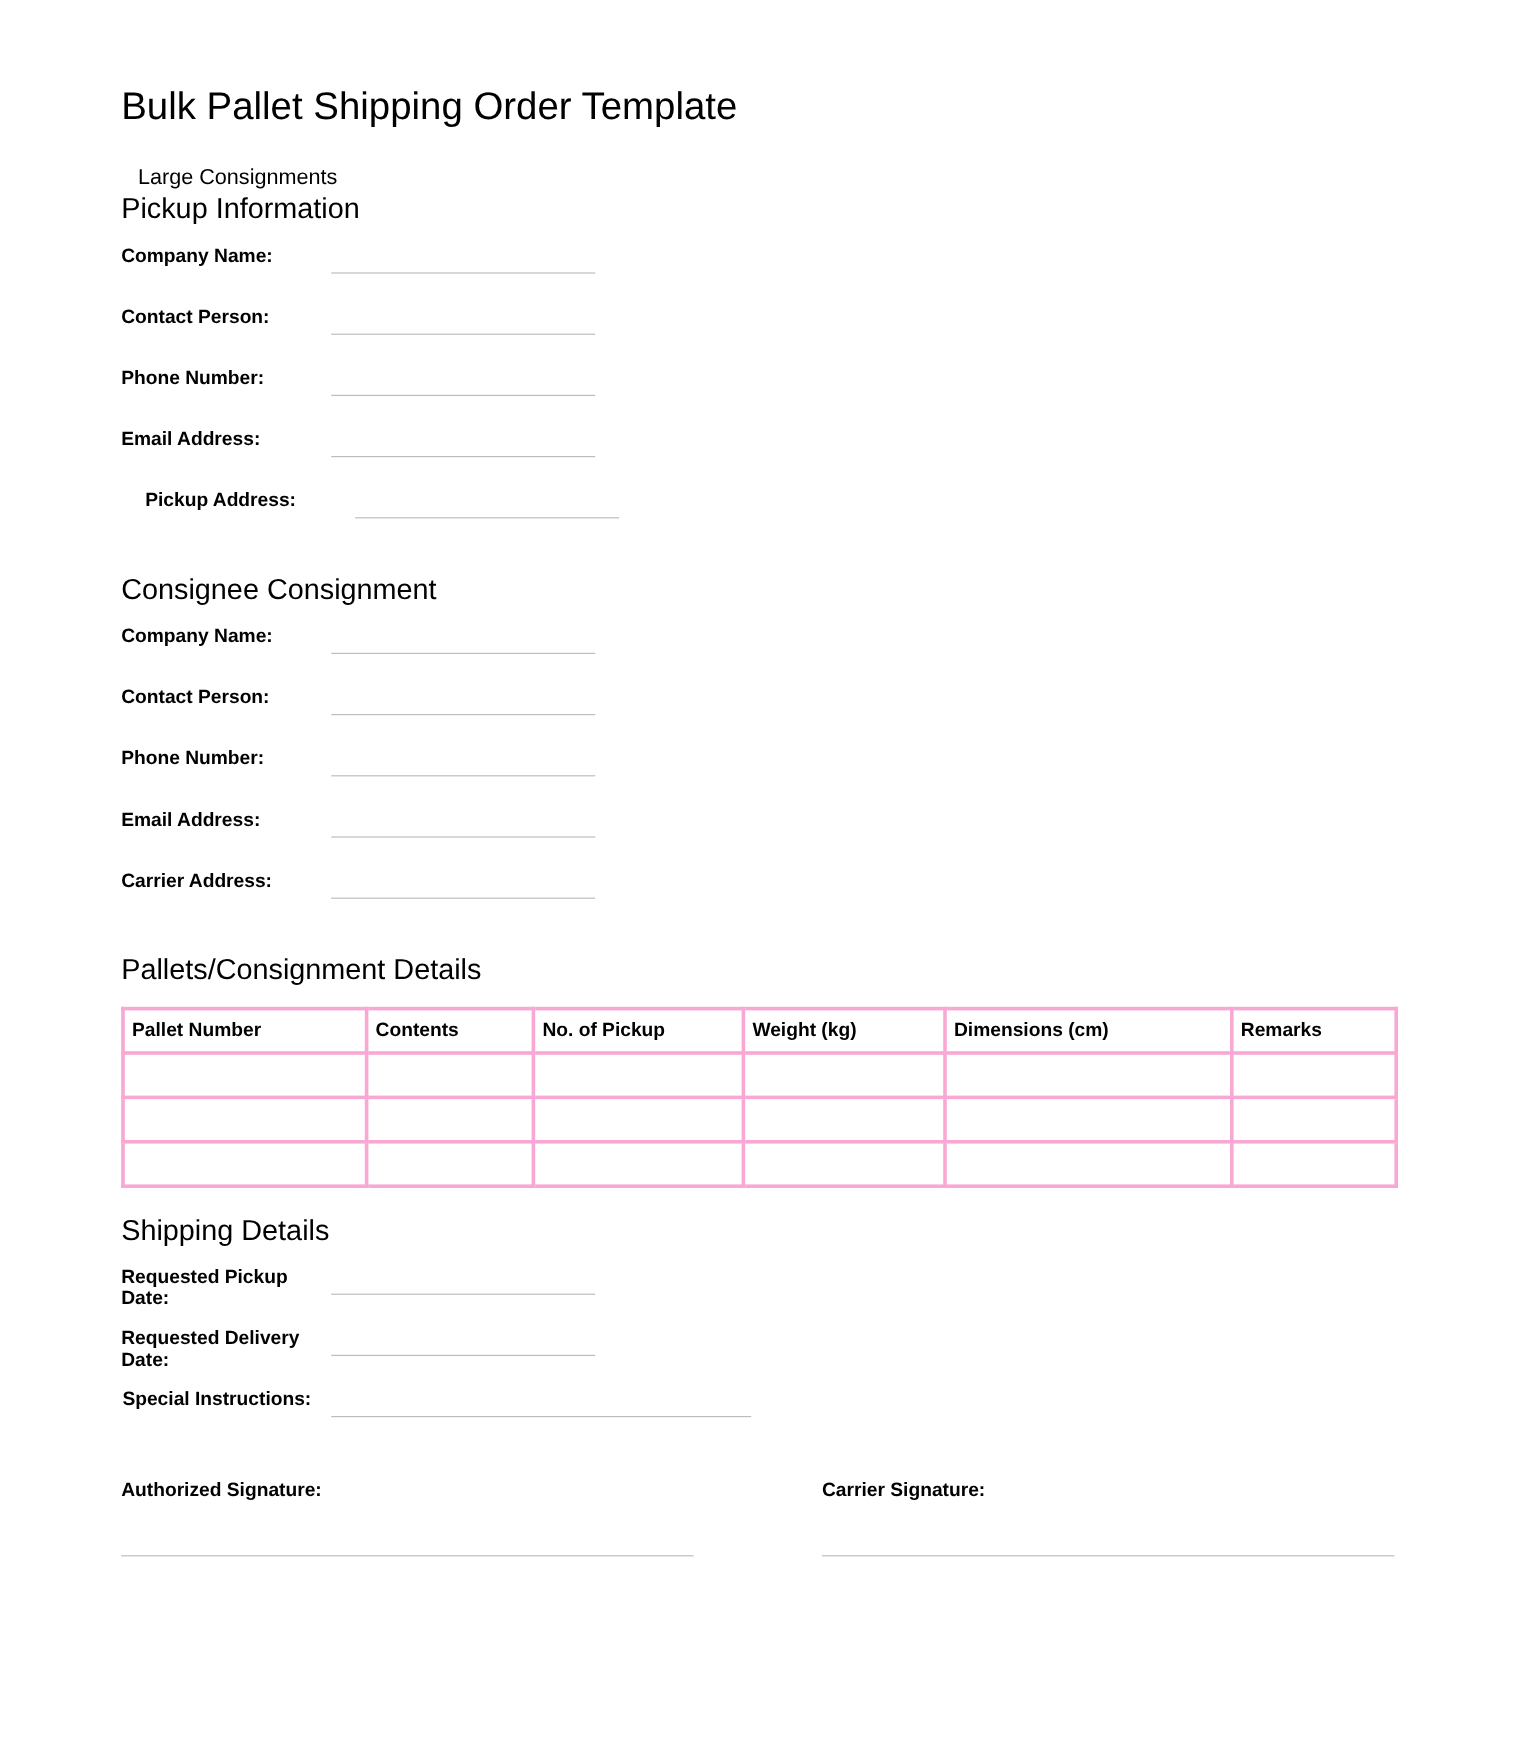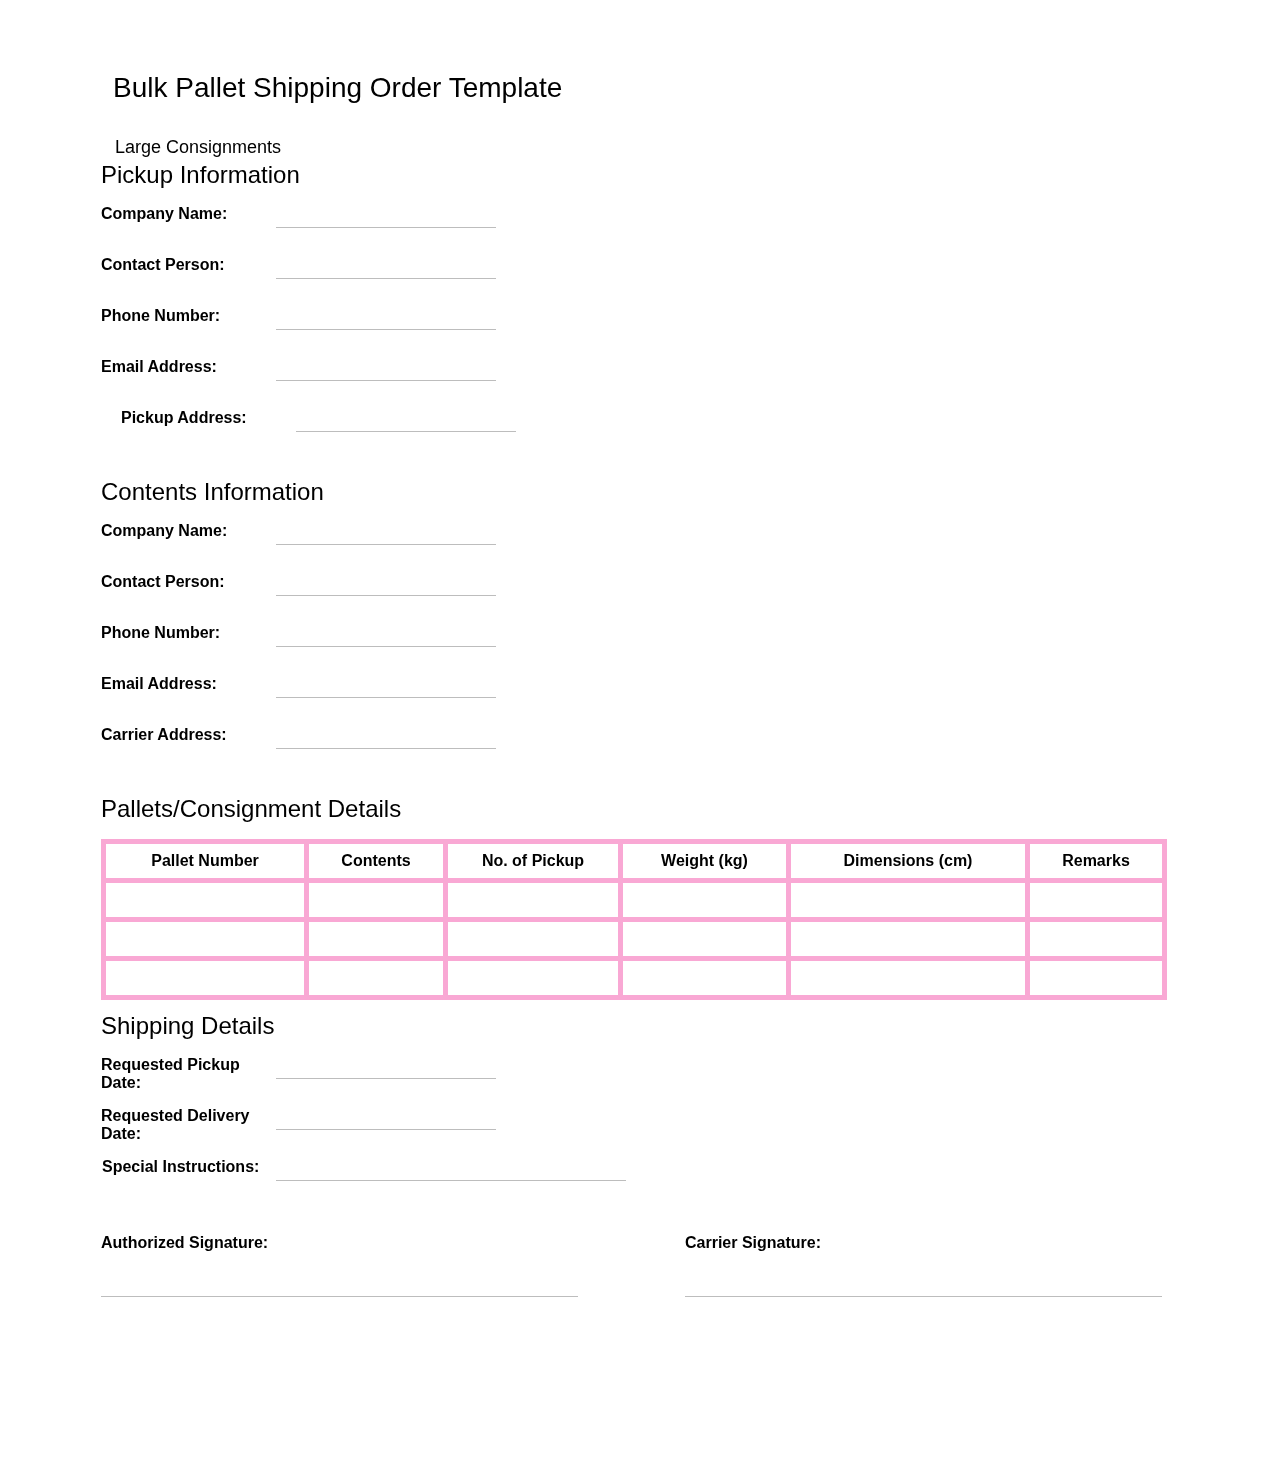--- a/index.html
+++ b/index.html
@@ -15,24 +15,24 @@
       color: #000000;
     }
     .page {
       position: absolute;
       left: 101px;
       top: 0;
       width: 1061px;
     }
     .title {
       position: absolute;
-      left: 12px;
+      left: 0;
       top: 68px;
       margin: 0;
-      font-size: 28px;
+      font-size: 32px;
       font-weight: normal;
       line-height: 40px;
       white-space: nowrap;
     }
     .subtitle {
       position: absolute;
       left: 0;
       top: 122px;
       margin: 14px;
       font-size: 18px;
@@ -82,24 +82,24 @@
     }
     table.pallets {
       position: absolute;
       left: 0;
       top: 839px;
       width: 1061px;
       border-collapse: collapse;
       table-layout: fixed;
     }
     table.pallets th, table.pallets td {
-      border: 5px solid #f9a8d4;
+      border: 3px solid #f9a8d4;
       height: 34px;
       padding: 0 6px;
-      text-align: center;
+      text-align: left;
       font-size: 16px;
       font-family: "Liberation Sans", sans-serif;
     }
     table.pallets th {
       font-weight: bold;
     }
     .sig-block {
       position: absolute;
       top: 1234px;
       width: 477px;
@@ -147,21 +147,21 @@
   </div>
   <div class="field-row" style="top:358px;">
     <label class="field-label">Email Address:</label>
     <input class="field-line" style="top: 22px;" type="text" value="">
   </div>
   <div class="field-row" style="top:409px;margin-left:20px;">
     <label class="field-label">Pickup Address:</label>
     <input class="field-line" style="top: 22px;" type="text" value="">
   </div>
 
-  <h2 class="section-heading" style="top:477px;">Contents Information</h2>
+  <h2 class="section-heading" style="top:477px;">Consignee Consignment</h2>
 
   <div class="field-row" style="top:522px;">
     <label class="field-label">Company Name:</label>
     <input class="field-line" style="top: 22px;" type="text" value="">
   </div>
   <div class="field-row" style="top:573px;">
     <label class="field-label">Contact Person:</label>
     <input class="field-line" style="top: 22px;" type="text" value="">
   </div>
   <div class="field-row" style="top:624px;">

